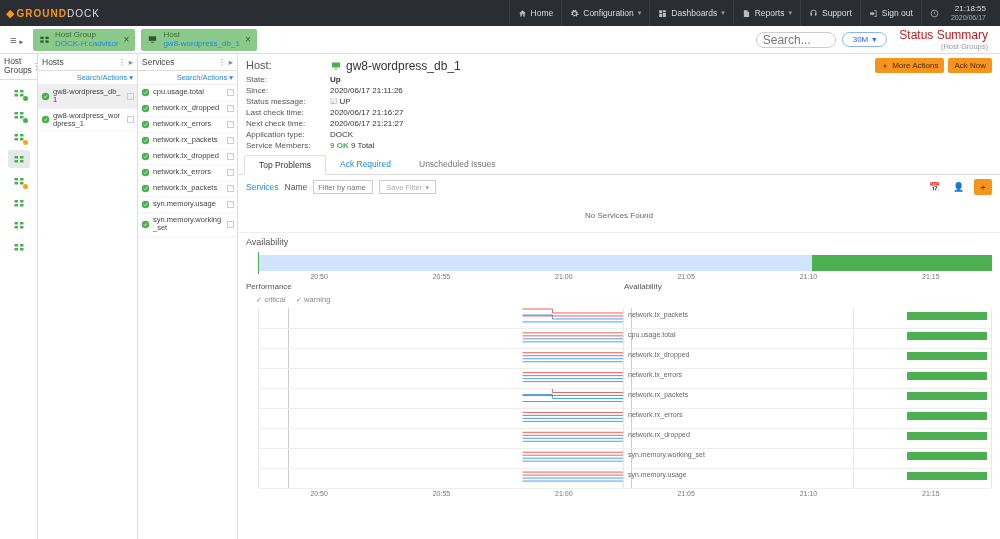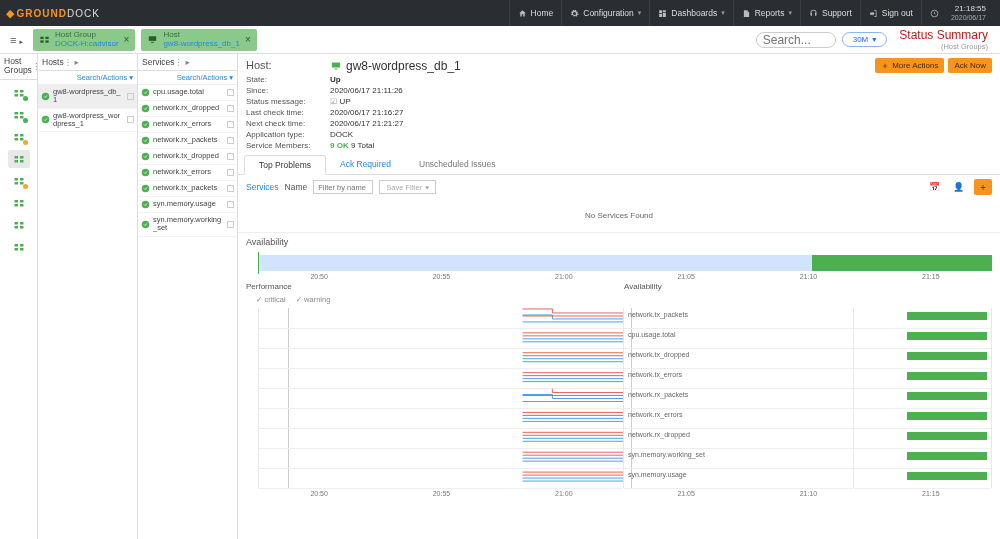--- a/index.html
+++ b/index.html
@@ -35,21 +35,21 @@
 .summary-label { text-align:right; padding:0 6px;}
 .summary-label .s1 { font-size:12px; color:#b91c1c; }
 .summary-label .s2 { font-size:7.5px; color:#999; }
 
 
 .columns { display:flex; height: calc(539px - 26px - 28px); }
 .col { border-right:1px solid #ddd; }
 .col-hg { width:38px; }
 .col-hosts { width:100px; }
 .col-svcs { width:100px; }
-.col-head { display:flex; align-items:center; justify-content:flex-start; padding:3px 4px; border-bottom:1px solid #ddd; font-size:8.5px;}
+.col-head { display:flex; align-items:center; justify-content:space-between; padding:3px 4px; border-bottom:1px solid #ddd; font-size:8.5px;}
 .col-head .dots { color:#888; cursor:pointer;}
 .col-sub { color:#1e88e5; font-size:7.5px; text-align:right; padding:2px 4px; border-bottom:1px solid #eee; cursor:pointer;}
 .hg-icons { display:flex; flex-direction:column; align-items:center; gap:4px; padding-top:4px;}
 .hg-icon { width:22px; height:18px; border-radius:2px; display:flex; justify-content:center; align-items:center; position:relative; cursor:pointer;}
 .hg-icon.sel { background:#e8e8e8;}
 .hg-icon svg{width:12px;height:12px;fill:#4caf50;}
 .hg-icon .dot{position:absolute;right:2px;bottom:1px;width:5px;height:5px;border-radius:50%;}
 .hg-icon .dot.ok{background:#4caf50;}
 .hg-icon .dot.warn{background:#f5a623;}
 .host-row { display:flex; align-items:center; gap:3px; padding:3px 3px; font-size:7.5px; border-bottom:1px solid #f3f3f3; cursor:pointer;}

